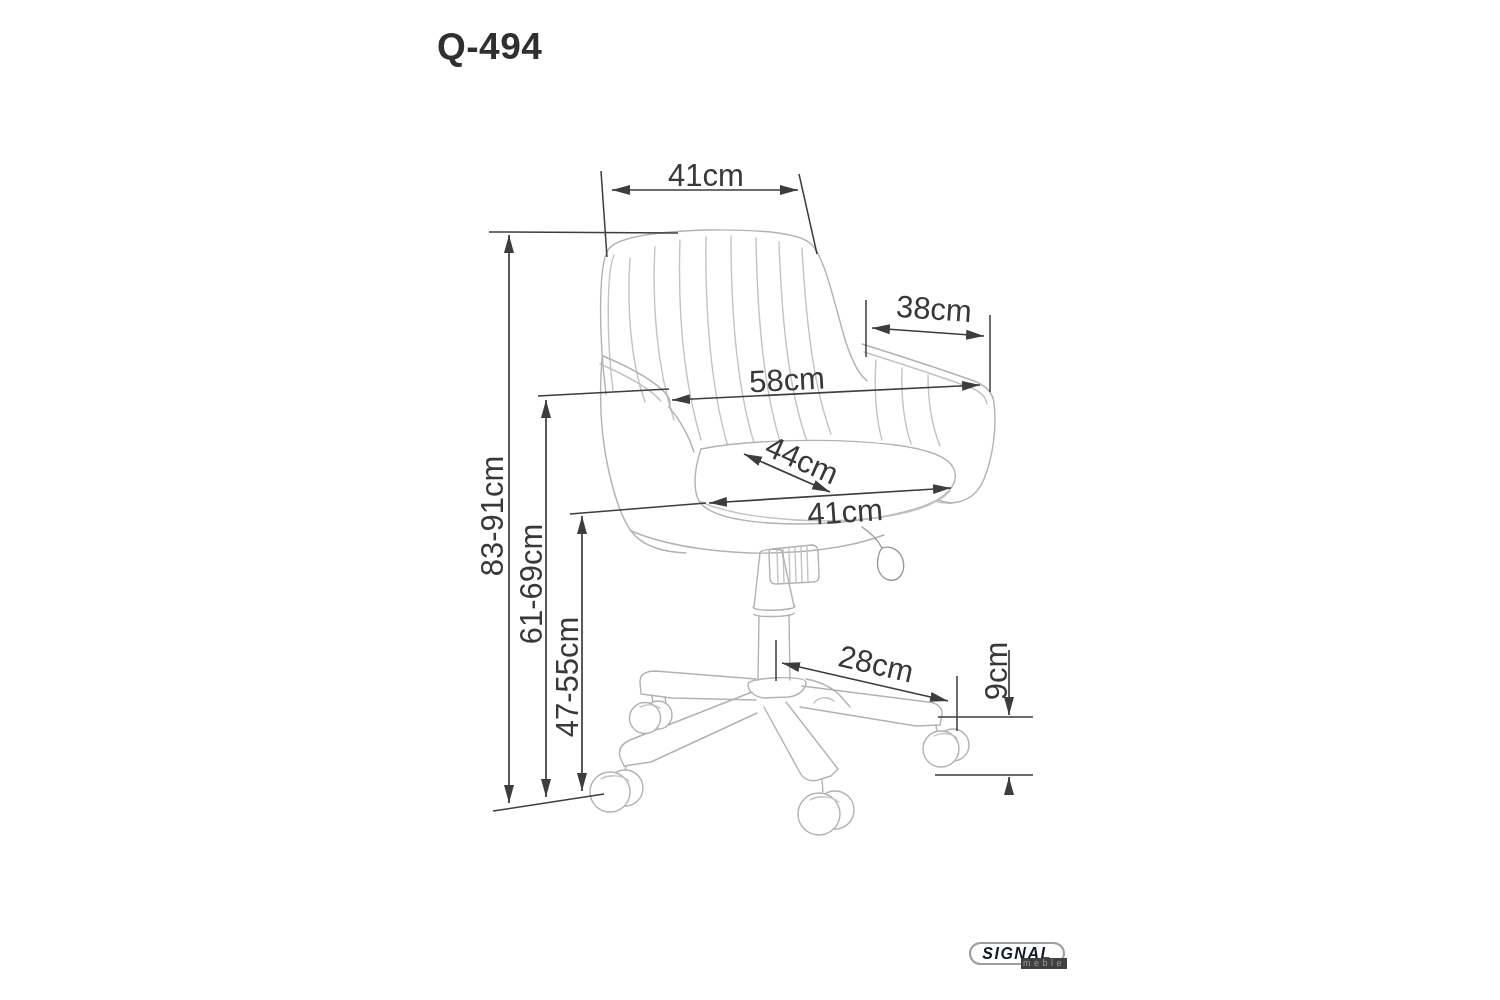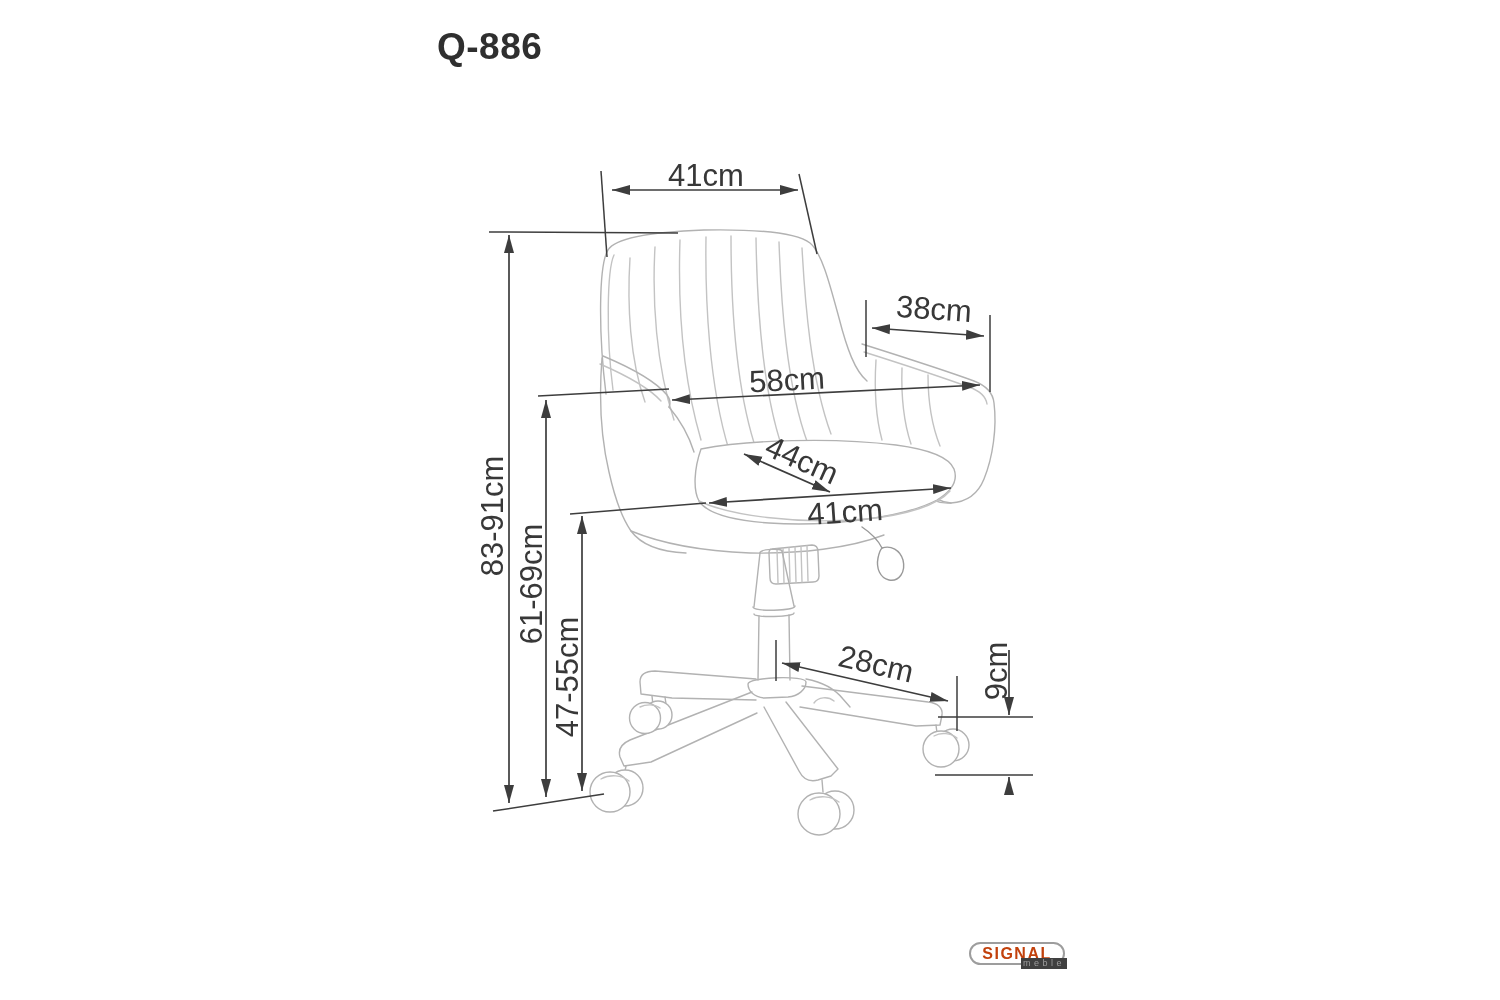--- a/index.html
+++ b/index.html
@@ -15,21 +15,21 @@
   #title{
     position:absolute;left:437px;top:26px;font-size:37px;font-weight:700;
     color:#2f2f2f;letter-spacing:.5px;
   }
   #logo{position:absolute;left:969px;top:942px;width:100px;height:32px;}
   #logo .pill{
     width:92px;height:19px;border:2px solid #9d9d9d;border-radius:12px;
     display:flex;align-items:center;justify-content:center;
   }
   #logo .brand{
-    font-size:16px;font-weight:700;color:#c2410c;
+    font-size:16px;font-weight:700;font-style:italic;color:#0f172a;
     letter-spacing:1.5px;line-height:1;
   }
   #logo .sub{
     position:absolute;right:2px;top:16px;font-size:9px;letter-spacing:3.5px;
     color:#9d9d9d;background:#404040;padding:0 2px;line-height:1.2;
   }
 </style>
 </head>
 <body>
 
@@ -160,21 +160,21 @@
       <line x1="709" y1="503" x2="951" y2="488" marker-start="url(#arw)" marker-end="url(#arw)"></line>
       <line x1="509" y1="235" x2="509" y2="803" marker-start="url(#arw)" marker-end="url(#arw)"></line>
       <line x1="546" y1="400" x2="546" y2="797" marker-start="url(#arw)" marker-end="url(#arw)"></line>
       <line x1="582" y1="516" x2="582" y2="791" marker-start="url(#arw)" marker-end="url(#arw)"></line>
       <line x1="782" y1="663" x2="948" y2="701" marker-start="url(#arw)" marker-end="url(#arw)"></line>
       <line x1="1009" y1="650" x2="1009" y2="715" marker-end="url(#arw)"></line>
       <line x1="1009" y1="795" x2="1009" y2="777" marker-end="url(#arw)"></line>
     </g>
   </svg>
 
-  <div id="title">Q-886</div>
+  <div id="title">Q-494</div>
 
   <div class="lbl" style="left:706px;top:175px;transform:translate(-50%,-50%);">41cm</div>
 
   <div class="lbl" style="left:934px;top:309px;transform:translate(-50%,-50%) rotate(4deg);">38cm</div>
 
   <div class="lbl" style="left:787px;top:380px;transform:translate(-50%,-50%) rotate(-3deg);">58cm</div>
 
   <div class="lbl" style="left:802px;top:460px;transform:translate(-50%,-50%) rotate(24deg);">44cm</div>
 
   <div class="lbl" style="left:845px;top:512px;transform:translate(-50%,-50%) rotate(-4deg);">41cm</div>

